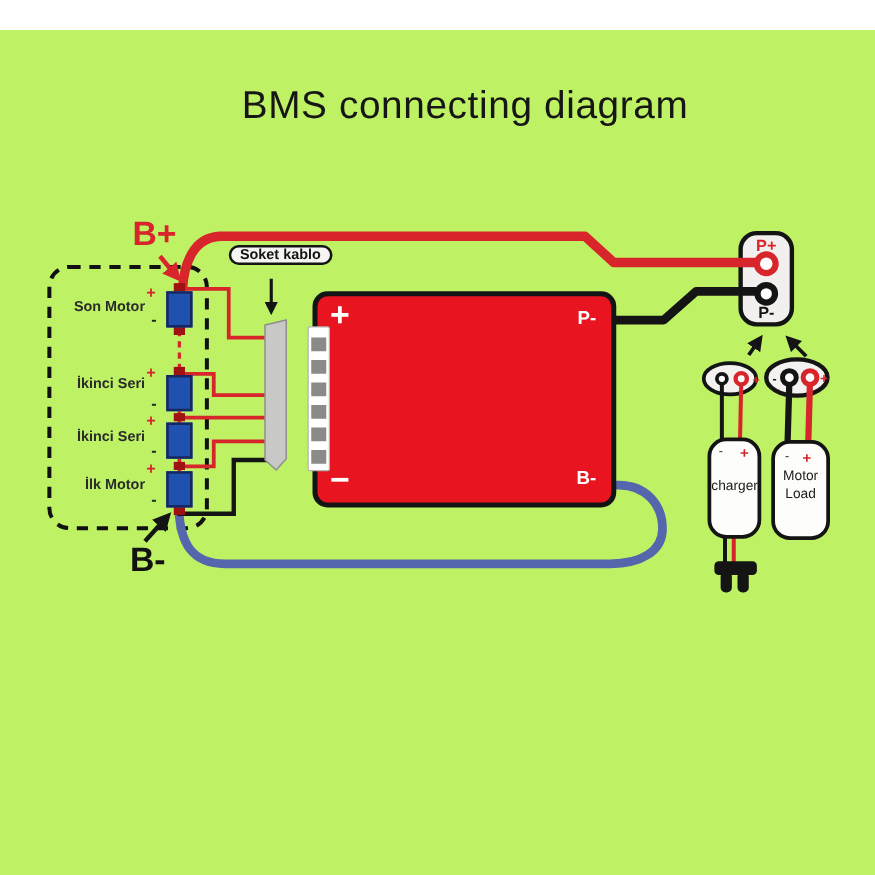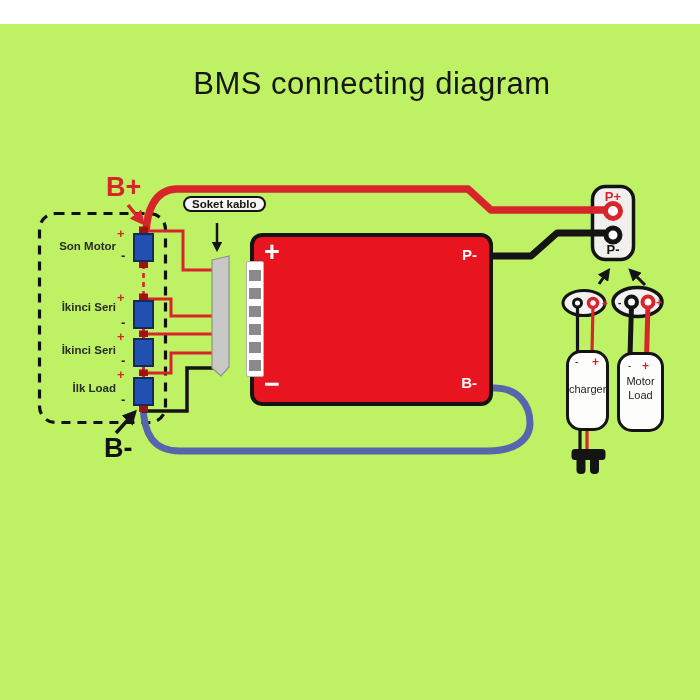--- a/index.html
+++ b/index.html
@@ -100,21 +100,21 @@
   </svg>
 
   <div class="cell z2" style="top:233px"></div>
   <div class="cell z2" style="top:300px"></div>
   <div class="cell z2" style="top:338px"></div>
   <div class="cell z2" style="top:377px"></div>
 
   <div class="cell-label z2" style="top:240px">Son Motor</div>
   <div class="cell-label z2" style="top:301px">İkinci Seri</div>
   <div class="cell-label z2" style="top:344px">İkinci Seri</div>
-  <div class="cell-label z2" style="top:382px">İlk Load</div>
+  <div class="cell-label z2" style="top:382px">İlk Motor</div>
 
   <span class="sign red z2" style="left:117px;top:229px">+</span>
   <span class="sign blk z2" style="left:121px;top:251px">-</span>
   <span class="sign red z2" style="left:117px;top:293px">+</span>
   <span class="sign blk z2" style="left:121px;top:318px">-</span>
   <span class="sign red z2" style="left:117px;top:332px">+</span>
   <span class="sign blk z2" style="left:121px;top:356px">-</span>
   <span class="sign red z2" style="left:117px;top:370px">+</span>
   <span class="sign blk z2" style="left:121px;top:395px">-</span>
 

